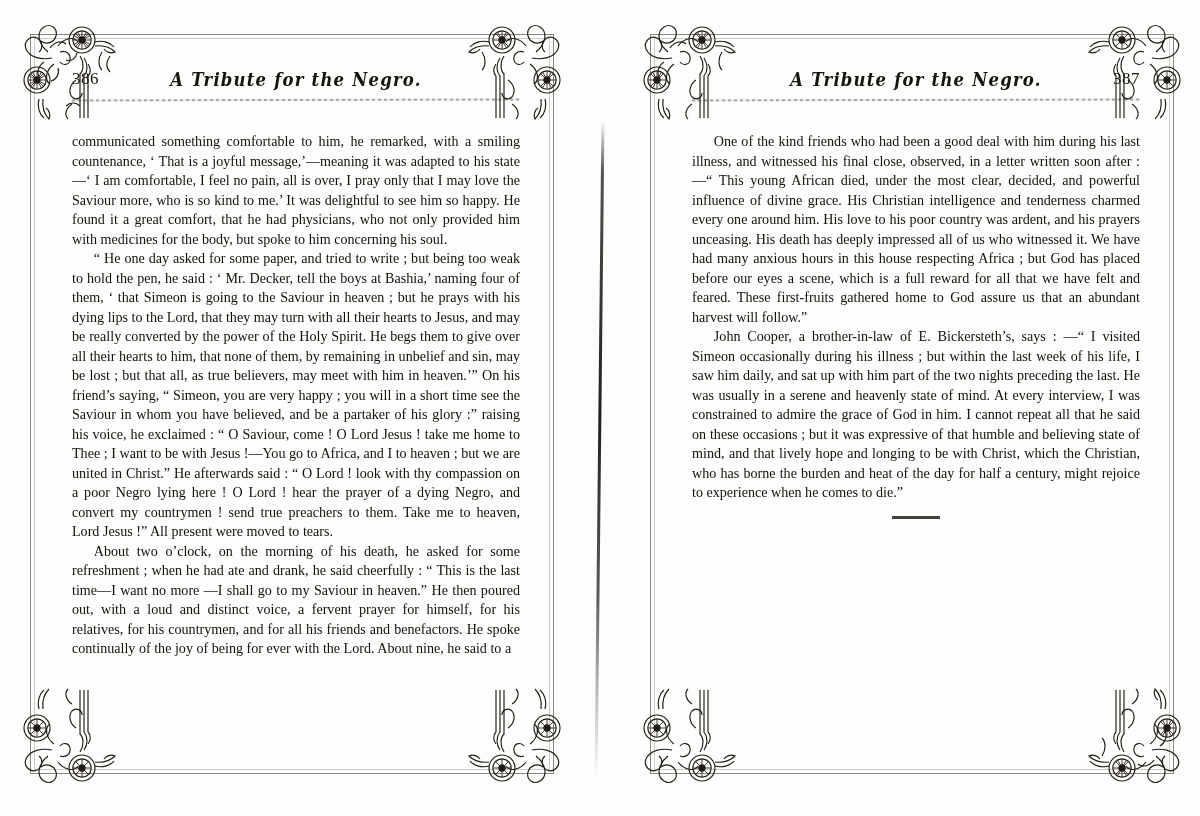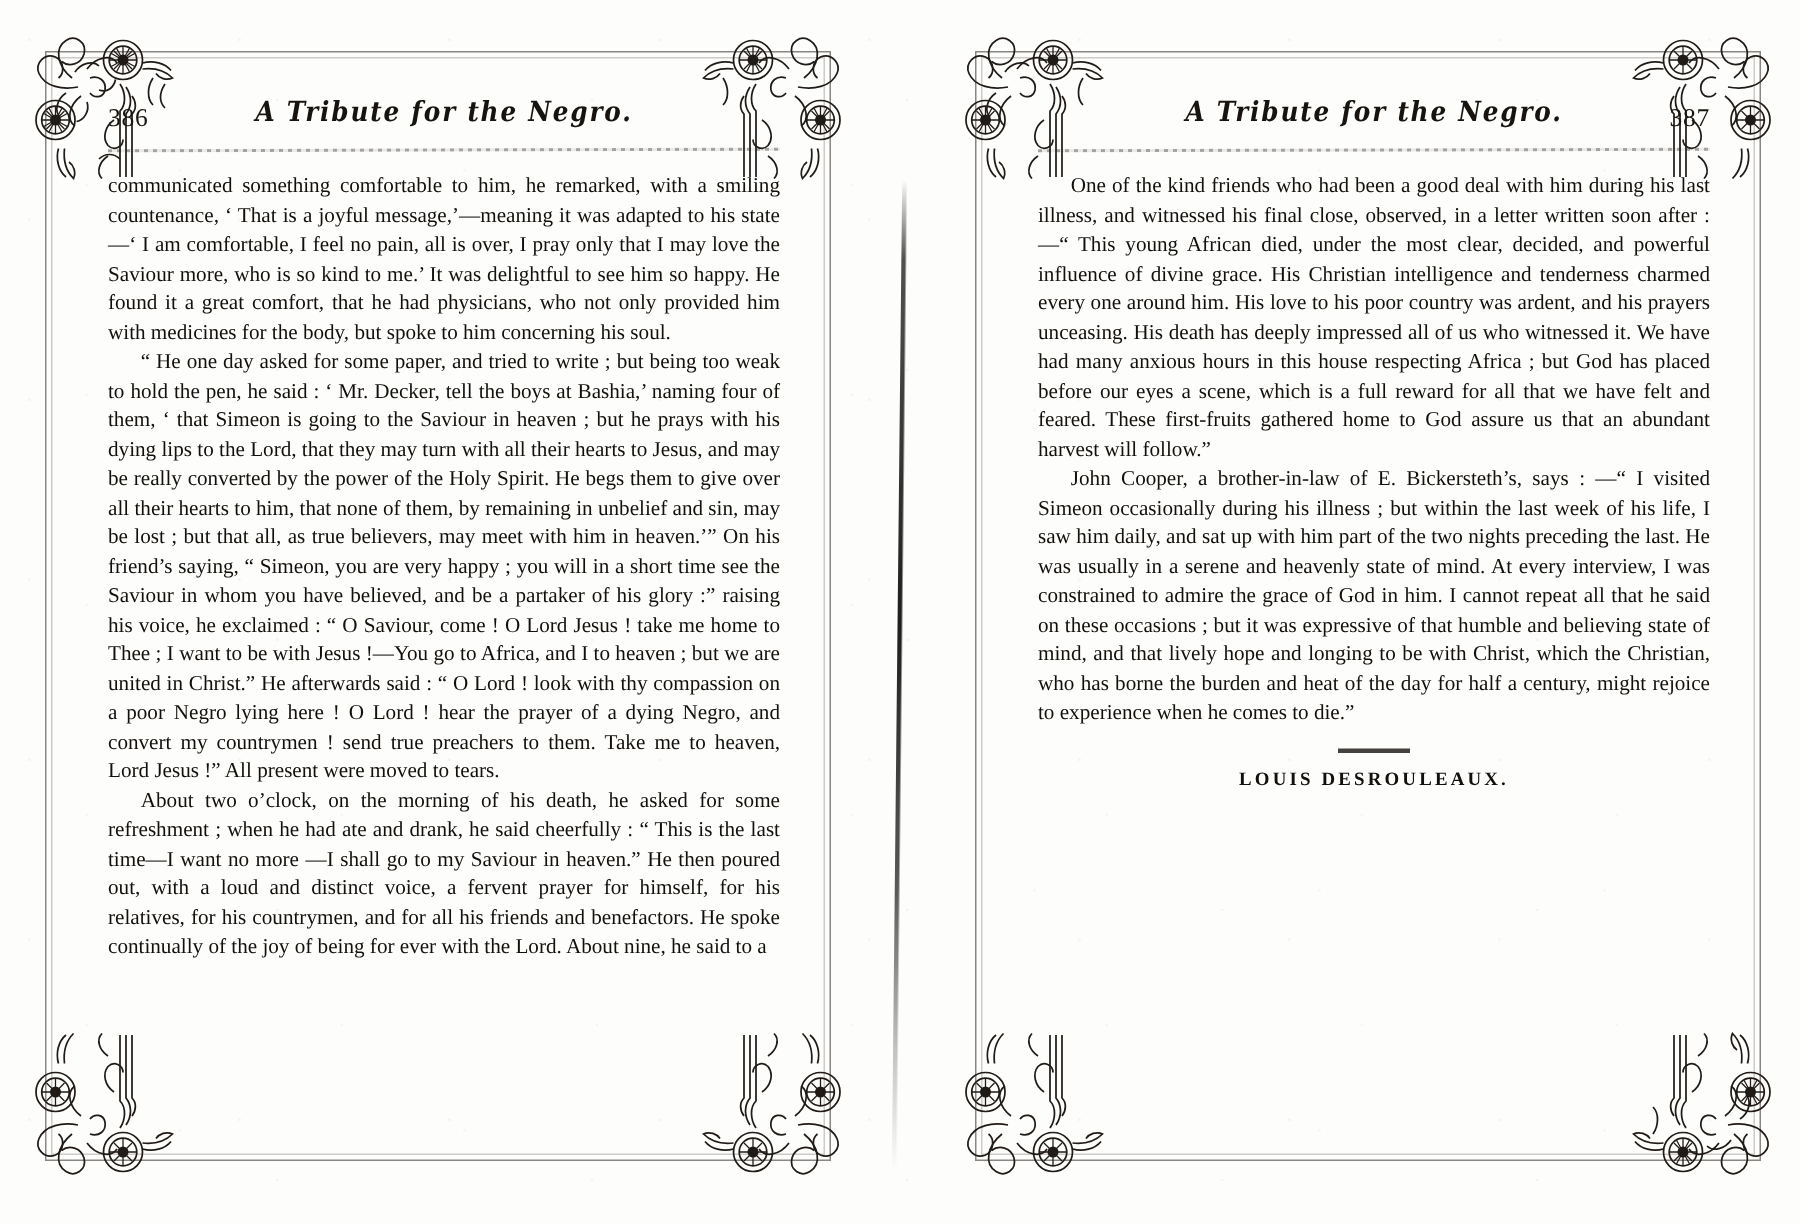--- a/index.html
+++ b/index.html
@@ -86,21 +86,21 @@
     left: 60px;
     right: 52px;
     top: 42px;
     bottom: 60px;
   }
 
   .running-head {
     position: relative;
     height: 30px;
     display: flex;
-    align-items: center;
+    align-items: flex-end;
     justify-content: center;
   }
   .folio {
     position: absolute;
     bottom: 1px;
     font-family: "Liberation Serif", "DejaVu Serif", serif;
     font-size: 17px;
     letter-spacing: .5px;
     color: #19150f;
   }
@@ -124,21 +124,21 @@
     height: 2px;
     background:
       repeating-linear-gradient(90deg,
         rgba(40,34,30,.55) 0px, rgba(40,34,30,.55) 3px,
         rgba(40,34,30,.12) 3px, rgba(40,34,30,.12) 6px);
     opacity: .75;
     transform: skewY(-0.12deg);
   }
 
   .body-col {
-    margin-top: 14px;
+    margin-top: 31px;
     font-size: 14.1px;
     line-height: 1.385;
     text-align: justify;
     text-justify: inter-word;
     hyphens: none;
     color: #13100c;
     font-family: "Liberation Serif", "DejaVu Serif", serif;
   }
   .body-col p {
     margin: 0;
@@ -473,21 +473,20 @@
         <span class="head-title">A Tribute for the Negro.</span>
         <span class="folio rt">387</span>
       </div>
       <div class="head-rule"></div>
 
       <div class="body-col">
         <p>One of the kind friends who had been a good deal with him during his last illness, and witnessed his final close, observed, in a letter written soon after :—“ This young African died, under the most clear, decided, and powerful influence of divine grace.   His Christian intelligence and tenderness charmed every one around him.   His love to his poor country was ardent, and his prayers unceasing.   His death has deeply impressed all of us who witnessed it. We have had many anxious hours in this house respecting Africa ; but God has placed before our eyes a scene, which is a full reward for all that we have felt and feared.   These first-fruits gathered home to God assure us that an abundant harvest will follow.”</p>
         <p>John Cooper, a brother-in-law of E. Bickersteth’s, says : —“ I visited Simeon occasionally during his illness ; but within the last week of his life, I saw him daily, and sat up with him part of the two nights preceding the last. He was usually in a serene and heavenly state of mind.   At every interview, I was constrained to admire the grace of God in him.   I cannot repeat all that he said on these occasions ; but it was expressive of that humble and believing state of mind, and that lively hope and longing to be with Christ, which the Christian, who has borne the burden and heat of the day for half a century, might rejoice to experience when he comes to die.”</p>
 
         <div class="sec-rule"></div>
-        <div class="sec-head">LOUIS DESROULEAUX.</div>
 
       </div>
     </div>
   </div>
 
   <div class="gutter"></div>
   <div class="speckle"></div>
 </div>
 
 </body></html>

